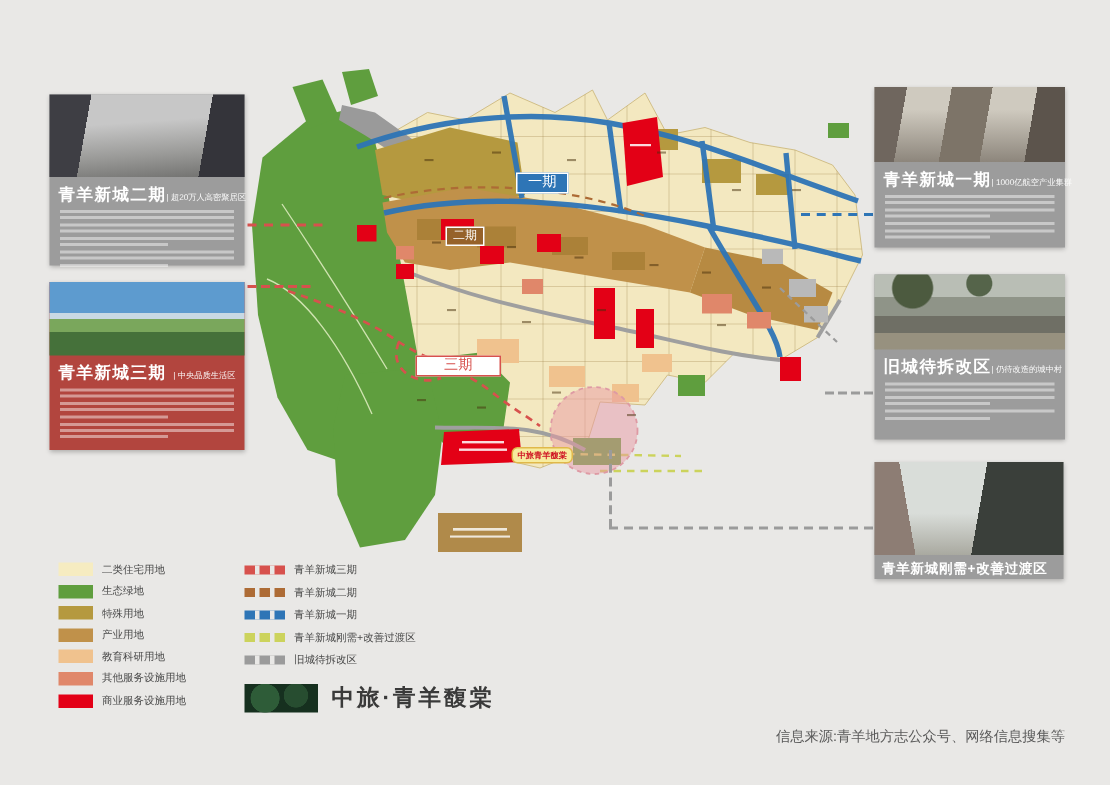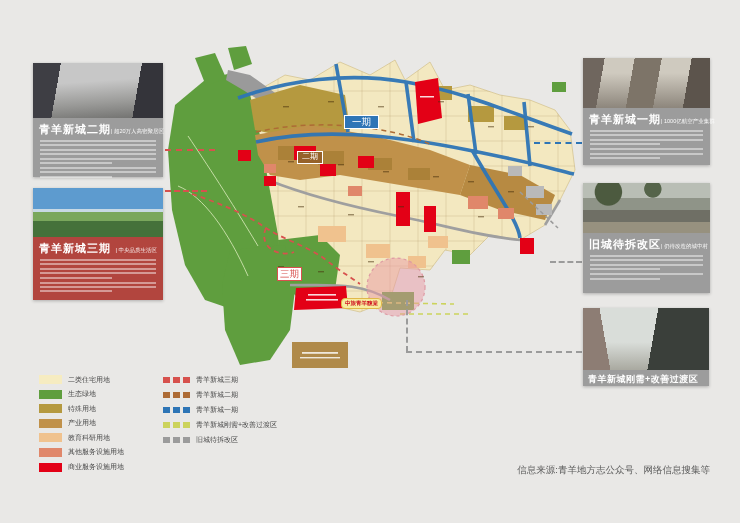--- a/index.html
+++ b/index.html
@@ -40,21 +40,21 @@
   .conn{position:absolute;}
   .c-red{border-top:2px dashed #d7514d;}
   .c-blue{border-top:2px dashed #2e75b6;}
   .c-gray{border-top:2px dashed #9b9b9b;}
   .c-gray-v{border-left:2px dashed #9b9b9b;}
 
   
   .mlabel{position:absolute;font-weight:normal;white-space:nowrap;line-height:1.1;}
   .m1{background:#2e75b6;color:#fff;border:1.5px solid #fff;font-size:9.5px;padding:1px 7px;}
   .m2{background:#96622a;color:#fff;border:1px solid #fff;font-size:8px;padding:1px 4px;}
-  .m3{background:#fff;color:#d7514d;border:1.2px solid #d7514d;font-size:9.5px;padding:1px 2px;margin-top:30px;}
+  .m3{background:#fff;color:#d7514d;border:1.2px solid #d7514d;font-size:9.5px;padding:1px 18px;}
   .mpill{position:absolute;background:#f7ec9f;color:#cf1322;border:.5px solid #e0b84a;border-radius:4px;
          font-size:5.5px;font-weight:bold;padding:1px 3px;white-space:nowrap;}
 
   
   .legend{position:absolute;}
   .lrow{display:flex;align-items:center;height:9px;margin-bottom:5.6px;}
   .sw{width:23px;height:9px;margin-right:6px;flex:none;}
   .ll{font-size:7px;color:#4a4a4a;white-space:nowrap;}
   .zrow{display:flex;align-items:center;height:8px;margin-bottom:7px;}
   .sw2{position:relative;width:27px;height:6.5px;margin-right:6px;flex:none;}
@@ -378,15 +378,19 @@
       </div>
     <div class="zrow">
         <span class="sw2" style="background: rgb(155, 155, 155);">
           <i class="g1"></i>
           <i class="g2"></i>
         </span>
         <span class="ll">旧城待拆改区</span>
       </div>
   </div>
 
-  <div class="source" style="right:30px;top:464px;">信息来源:青羊地方志公众号、网络信息搜集等</div>
+  <div class="logorow" style="left:163px;top:456px;">
+    <span class="logothumb"></span>
+    <span class="logotext">中旅·青羊馥棠</span>
+  </div>
+  <div class="source" style="right:30px;top:485px;">信息来源:青羊地方志公众号、网络信息搜集等</div>
 
 </div>
 
 </body></html>

